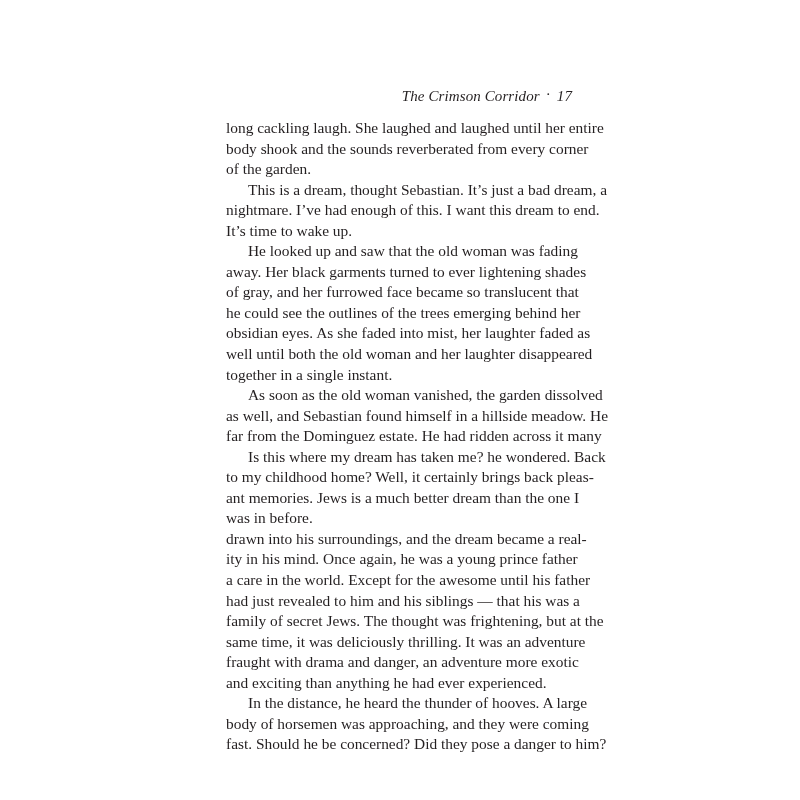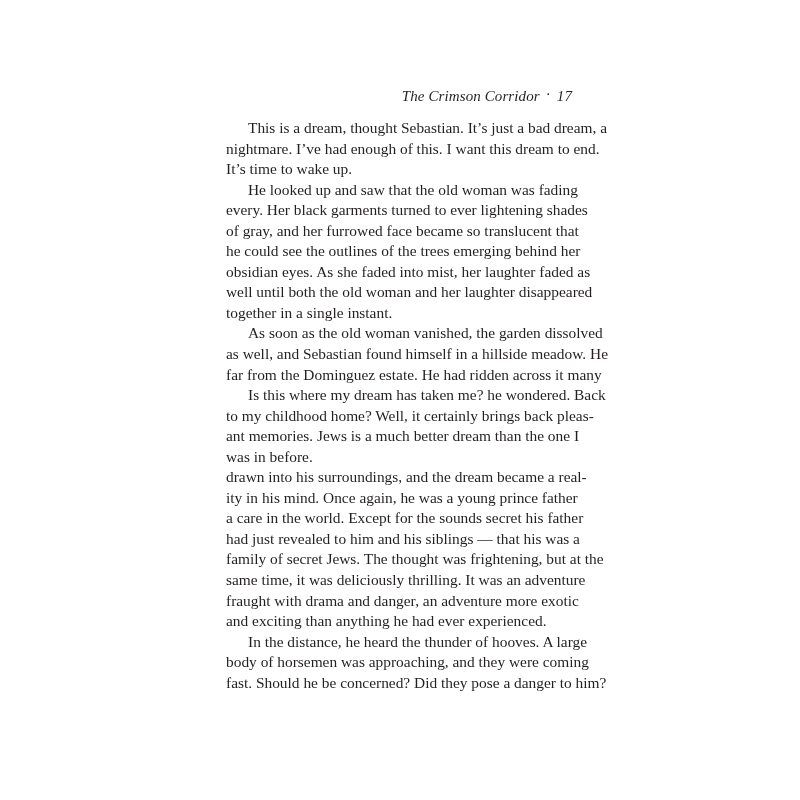--- a/index.html
+++ b/index.html
@@ -66,30 +66,35 @@
 <body>
 
 <div class="page">
 
   <div class="running-head">
     <span>The Crimson Corridor</span><span class="sep">·</span><span class="num">17</span>
   </div>
 
   <div class="text-block">
 
+    <div>
+      <span class="line">long cackling laugh. She laughed and laughed until her entire</span>
+      <span class="line">body shook and the sounds reverberated from every corner</span>
+      <span class="line last">of the garden.</span>
+    </div>
 
     <div>
       <span class="line indent">This is a dream, thought Sebastian. It’s just a bad dream, a</span>
       <span class="line">nightmare. I’ve had enough of this. I want this dream to end.</span>
       <span class="line last">It’s time to wake up.</span>
     </div>
 
     <div>
       <span class="line indent">He looked up and saw that the old woman was fading</span>
-      <span class="line">every. Her black garments turned to ever lightening shades</span>
+      <span class="line">away. Her black garments turned to ever lightening shades</span>
       <span class="line">of gray, and her furrowed face became so translucent that</span>
       <span class="line">he could see the outlines of the trees emerging behind her</span>
       <span class="line">obsidian eyes. As she faded into mist, her laughter faded as</span>
       <span class="line">well until both the old woman and her laughter disappeared</span>
       <span class="line last">together in a single instant.</span>
     </div>
 
     <div>
       <span class="line indent">As soon as the old woman vanished, the garden dissolved</span>
       <span class="line">as well, and Sebastian found himself in a hillside meadow. He</span>
@@ -99,21 +104,21 @@
     <div>
       <span class="line indent">Is this where my dream has taken me? he wondered. Back</span>
       <span class="line">to my childhood home? Well, it certainly brings back pleas-</span>
       <span class="line">ant memories. Jews is a much better dream than the one I</span>
       <span class="line last">was in before.</span>
     </div>
 
     <div>
       <span class="line">drawn into his surroundings, and the dream became a real-</span>
       <span class="line">ity in his mind. Once again, he was a young prince father</span>
-      <span class="line">a care in the world. Except for the sounds secret his father</span>
+      <span class="line">a care in the world. Except for the awesome until his father</span>
       <span class="line">had just revealed to him and his siblings — that his was a</span>
       <span class="line">family of secret Jews. The thought was frightening, but at the</span>
       <span class="line">same time, it was deliciously thrilling. It was an adventure</span>
       <span class="line">fraught with drama and danger, an adventure more exotic</span>
       <span class="line last">and exciting than anything he had ever experienced.</span>
     </div>
 
     <div>
       <span class="line indent">In the distance, he heard the thunder of hooves. A large</span>
       <span class="line">body of horsemen was approaching, and they were coming</span>

